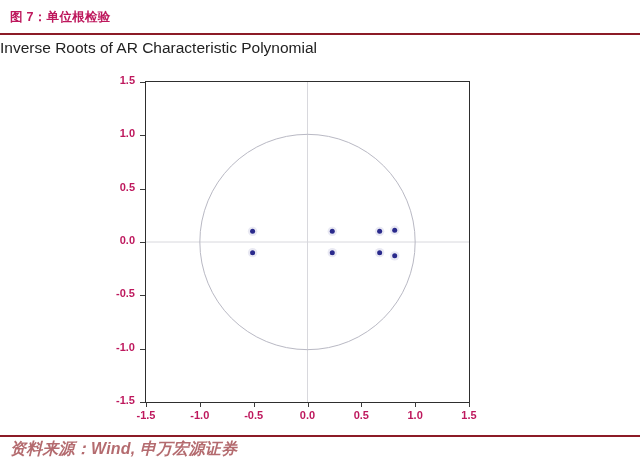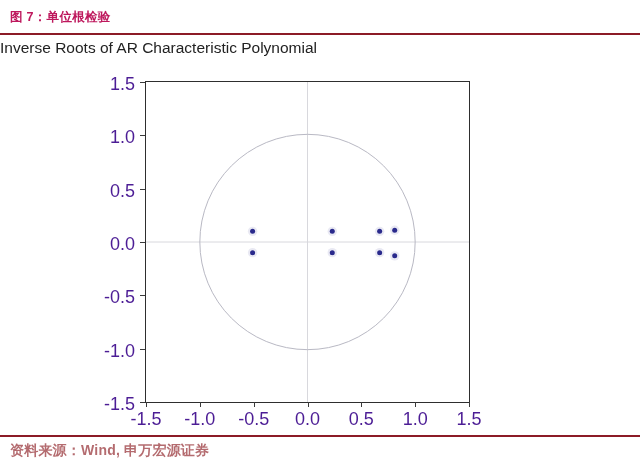--- a/index.html
+++ b/index.html
@@ -49,22 +49,23 @@
     width: 640px;
     height: 2px;
     background: #8c1b26;
   }
 
   
   #figure-source {
     position: absolute;
     left: 10px;
     bottom: 8px;
-    font-size: 14px;
+    font-size: 16px;
     font-weight: bold;
+    font-style: italic;
     color: #9b3a3f;
     opacity: 0.75;
     white-space: nowrap;
     letter-spacing: 0.2px;
   }
 
   
   #chart-region {
     position: absolute;
     left: 0;
@@ -95,23 +96,24 @@
     background: #ffffff;
   }
   #plot-svg {
     position: absolute;
     left: 0;
     top: 0;
   }
 
   .tick-label {
     position: absolute;
-    font-size: 18px;
-    color: #4c1d95;
+    font-size: 11px;
+    color: #be185d;
     white-space: nowrap;
+    font-weight: bold;
   }
   .ytick-label {
     text-align: right;
     width: 34px;
   }
   .xtick-label {
     text-align: center;
     width: 40px;
   }
   .tick-mark {

